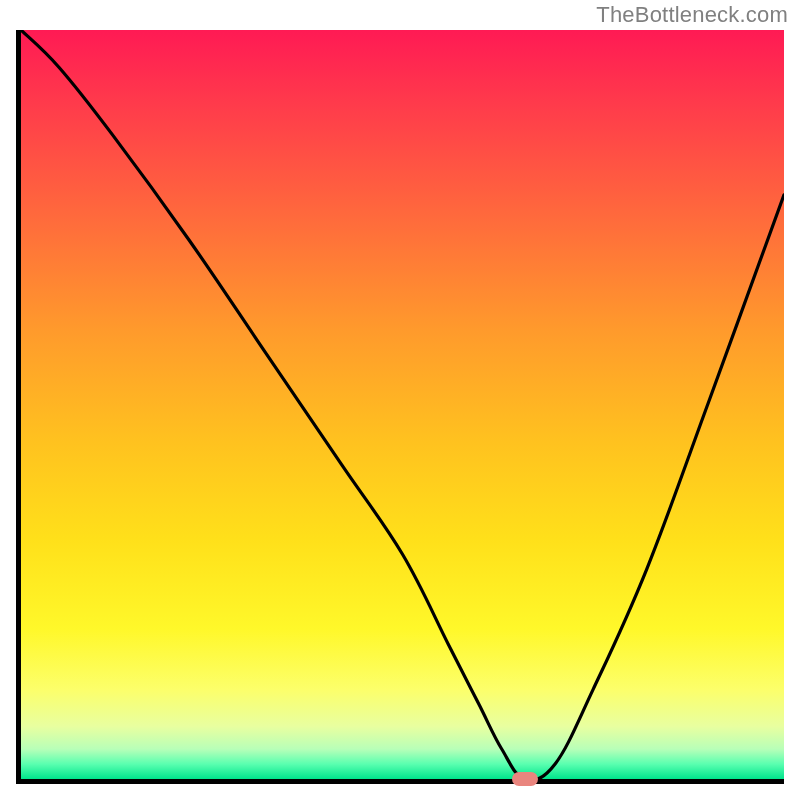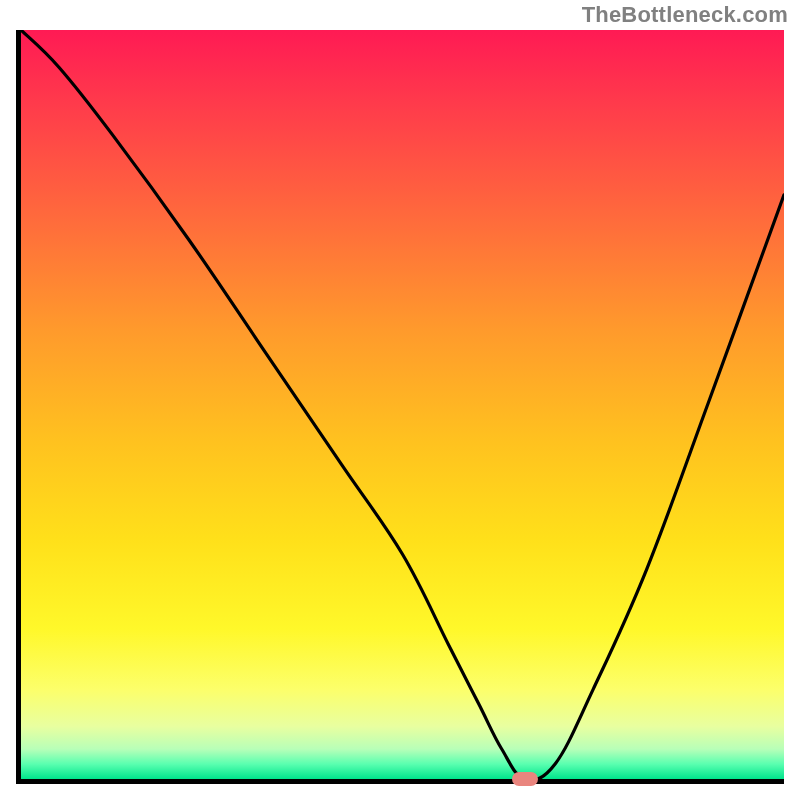--- a/index.html
+++ b/index.html
@@ -14,21 +14,21 @@
     position: relative;
     width: 800px;
     height: 800px;
   }
   .attribution {
     position: absolute;
     top: 2px;
     right: 12px;
     font-family: Arial, Helvetica, sans-serif;
     font-size: 22px;
-    font-weight: 700;
+    font-weight: 400;
     color: #808080;
     letter-spacing: 0.2px;
     z-index: 10;
   }
   .plot-frame {
     position: absolute;
     left: 16px;
     top: 30px;
     width: 768px;
     height: 754px;

